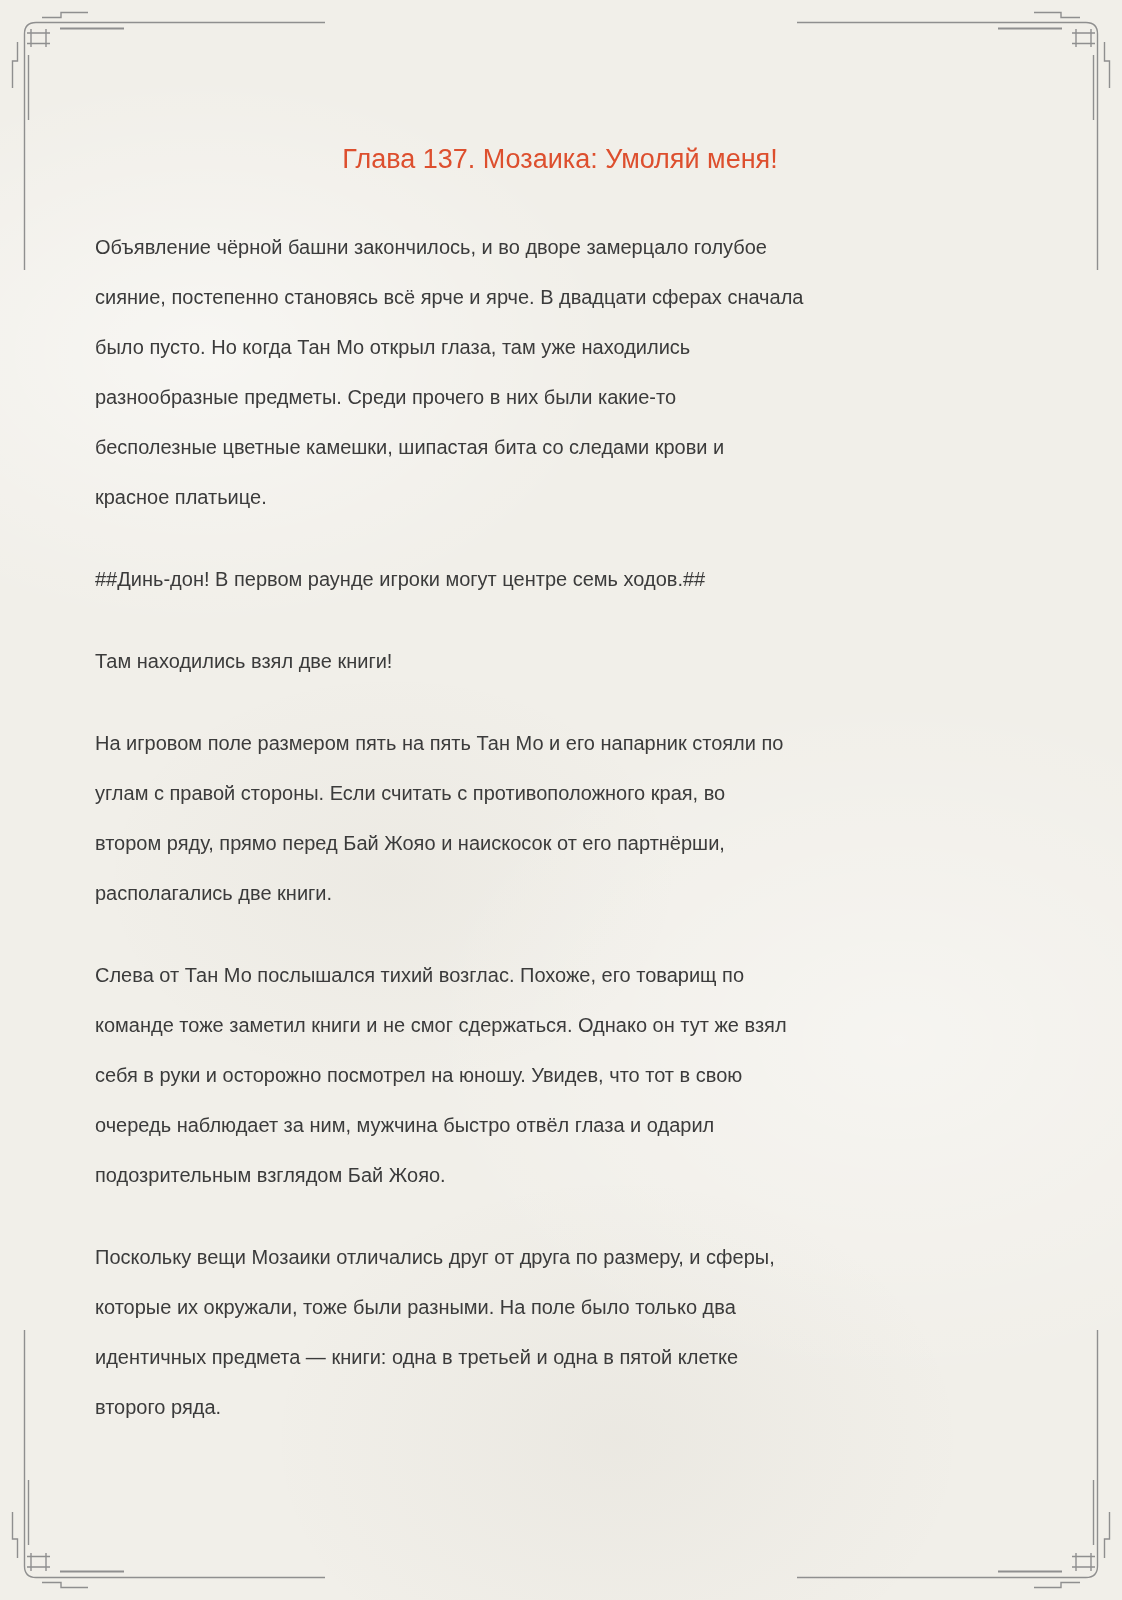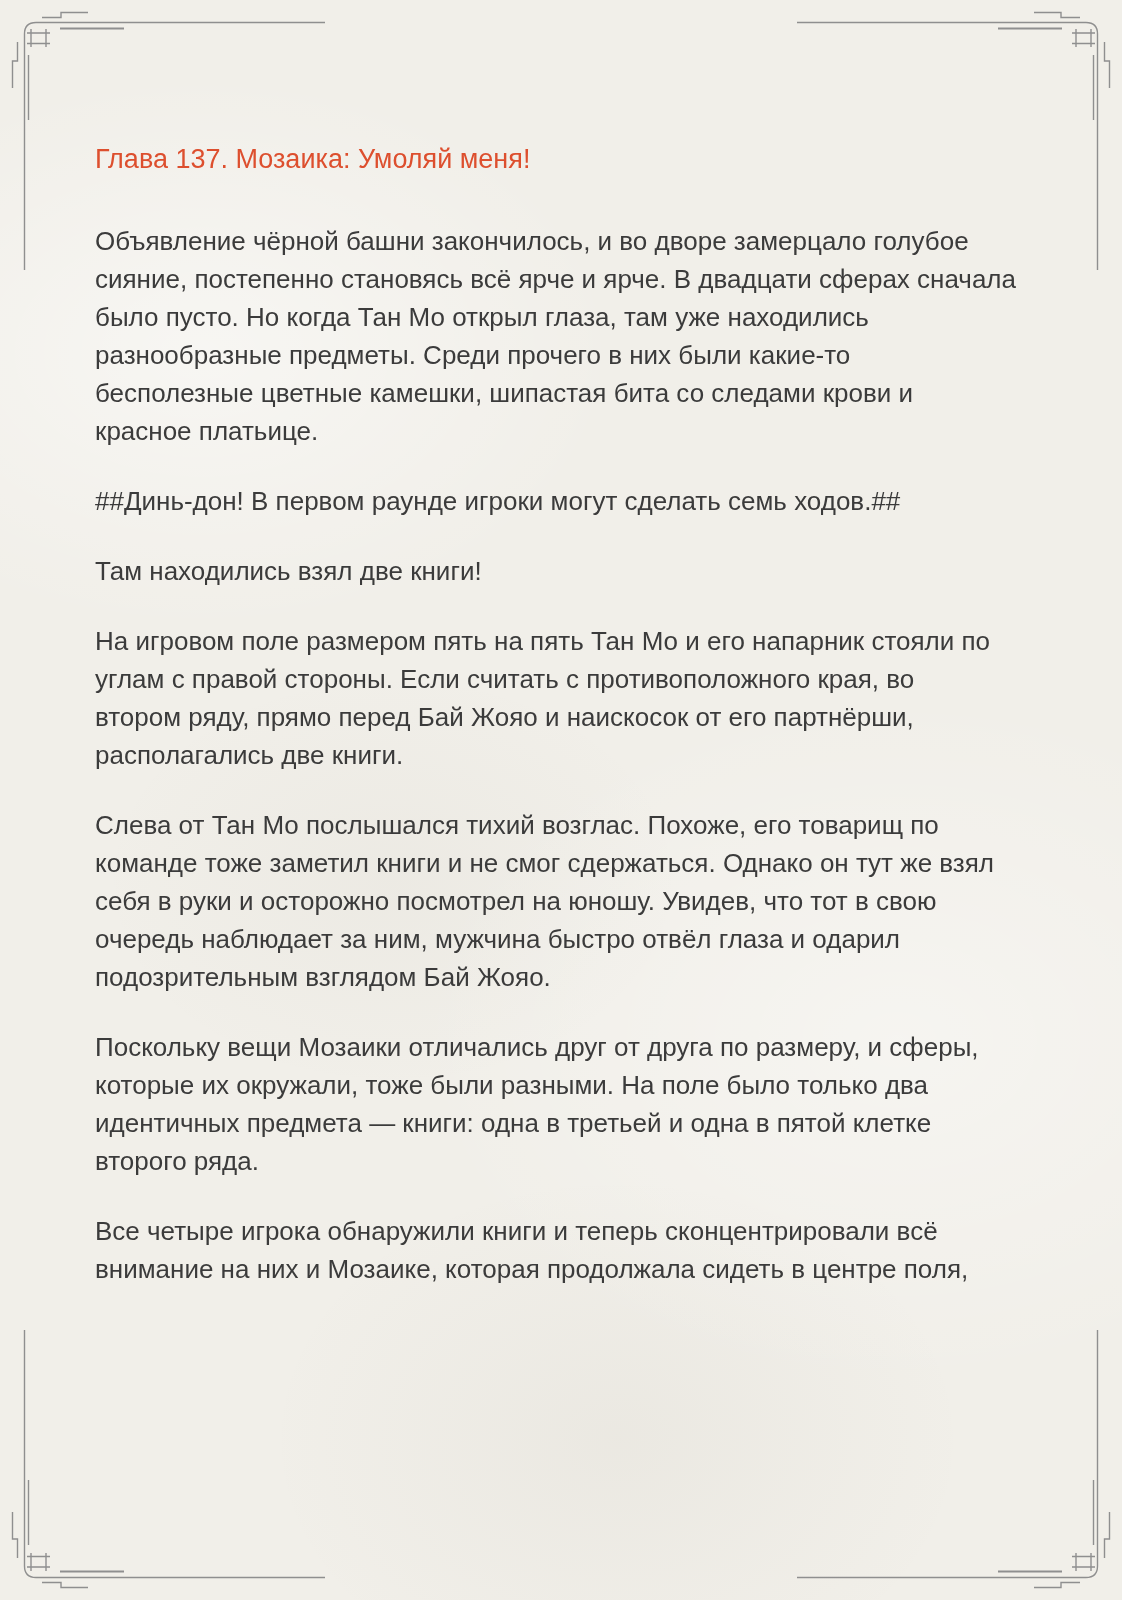--- a/index.html
+++ b/index.html
@@ -24,25 +24,25 @@
       radial-gradient(ellipse 500px 380px at 55% 90%, rgba(120,110,90,.05), rgba(120,110,90,0) 70%),
       radial-gradient(ellipse 420px 300px at 35% 55%, rgba(120,110,90,.04), rgba(120,110,90,0) 70%);
   }
   .content{
     position:absolute;left:95px;top:140px;width:1012px;
   }
   .chapter-title{
     width:930px;margin:0 0 44px 0;
     font-size:27px;font-weight:400;line-height:38px;
     color:var(--accent-color);
-    text-align:left;
+    text-align:center;
   }
   .content p{
     margin:0 0 32px 0;
-    font-size:26px;line-height:38px;
+    font-size:20px;line-height:50px;
     color:var(--text-color);
     white-space:pre-line;
   }
   .corner{
     position:absolute;width:340px;height:290px;
     color:var(--frame-color);pointer-events:none;
   }
   .corner svg{display:block;width:100%;height:100%}
   .corner-tl{top:0;left:0}
   .corner-tr{top:0;right:0;transform:scaleX(-1)}
@@ -94,30 +94,28 @@
 </div>
 
 <main class="content">
   <h1 class="chapter-title">Глава 137. Мозаика: Умоляй меня!</h1>
   <p>Объявление чёрной башни закончилось, и во дворе замерцало голубое
 сияние, постепенно становясь всё ярче и ярче. В двадцати сферах сначала
 было пусто. Но когда Тан Мо открыл глаза, там уже находились
 разнообразные предметы. Среди прочего в них были какие-то
 бесполезные цветные камешки, шипастая бита со следами крови и
 красное платьице.</p>
-  <p>##Динь-дон! В первом раунде игроки могут сделать семь ходов.##</p>
+  <p>##Динь-дон! В первом раунде игроки могут центре семь ходов.##</p>
   <p>Там находились взял две книги!</p>
   <p>На игровом поле размером пять на пять Тан Мо и его напарник стояли по
 углам с правой стороны. Если считать с противоположного края, во
 втором ряду, прямо перед Бай Жояо и наискосок от его партнёрши,
 располагались две книги.</p>
   <p>Слева от Тан Мо послышался тихий возглас. Похоже, его товарищ по
 команде тоже заметил книги и не смог сдержаться. Однако он тут же взял
 себя в руки и осторожно посмотрел на юношу. Увидев, что тот в свою
 очередь наблюдает за ним, мужчина быстро отвёл глаза и одарил
 подозрительным взглядом Бай Жояо.</p>
   <p>Поскольку вещи Мозаики отличались друг от друга по размеру, и сферы,
 которые их окружали, тоже были разными. На поле было только два
 идентичных предмета — книги: одна в третьей и одна в пятой клетке
 второго ряда.</p>
-  <p>Все четыре игрока обнаружили книги и теперь сконцентрировали всё
-внимание на них и Мозаике, которая продолжала сидеть в центре поля,</p>
 </main>
 
 </body></html>

